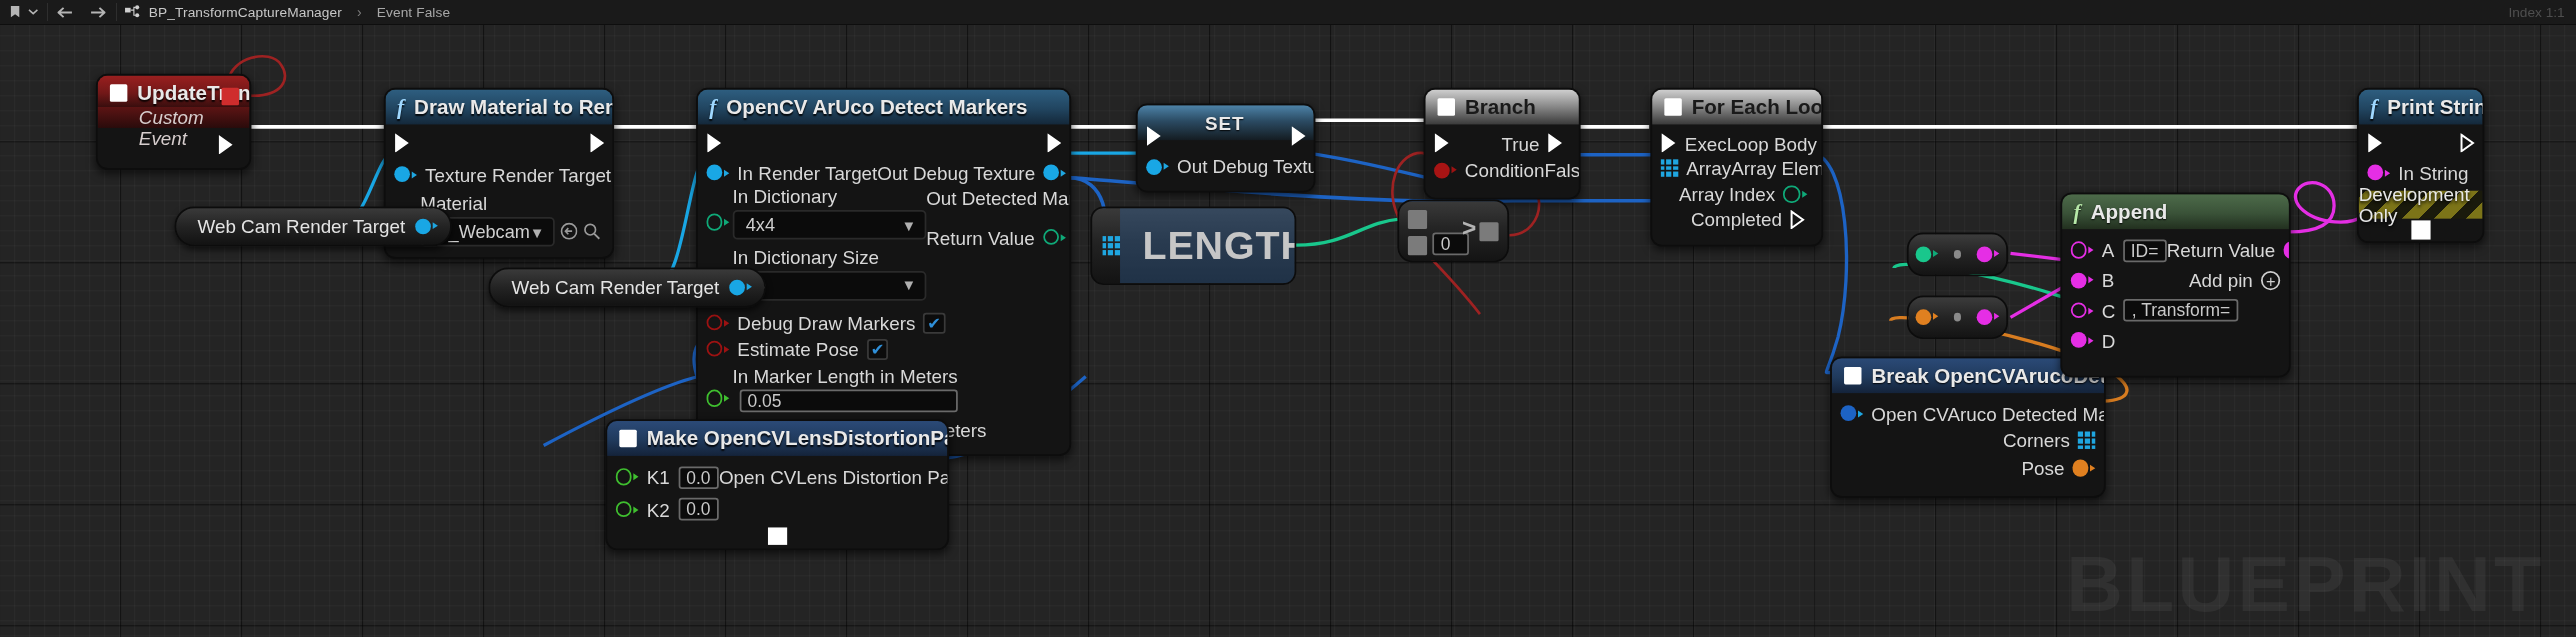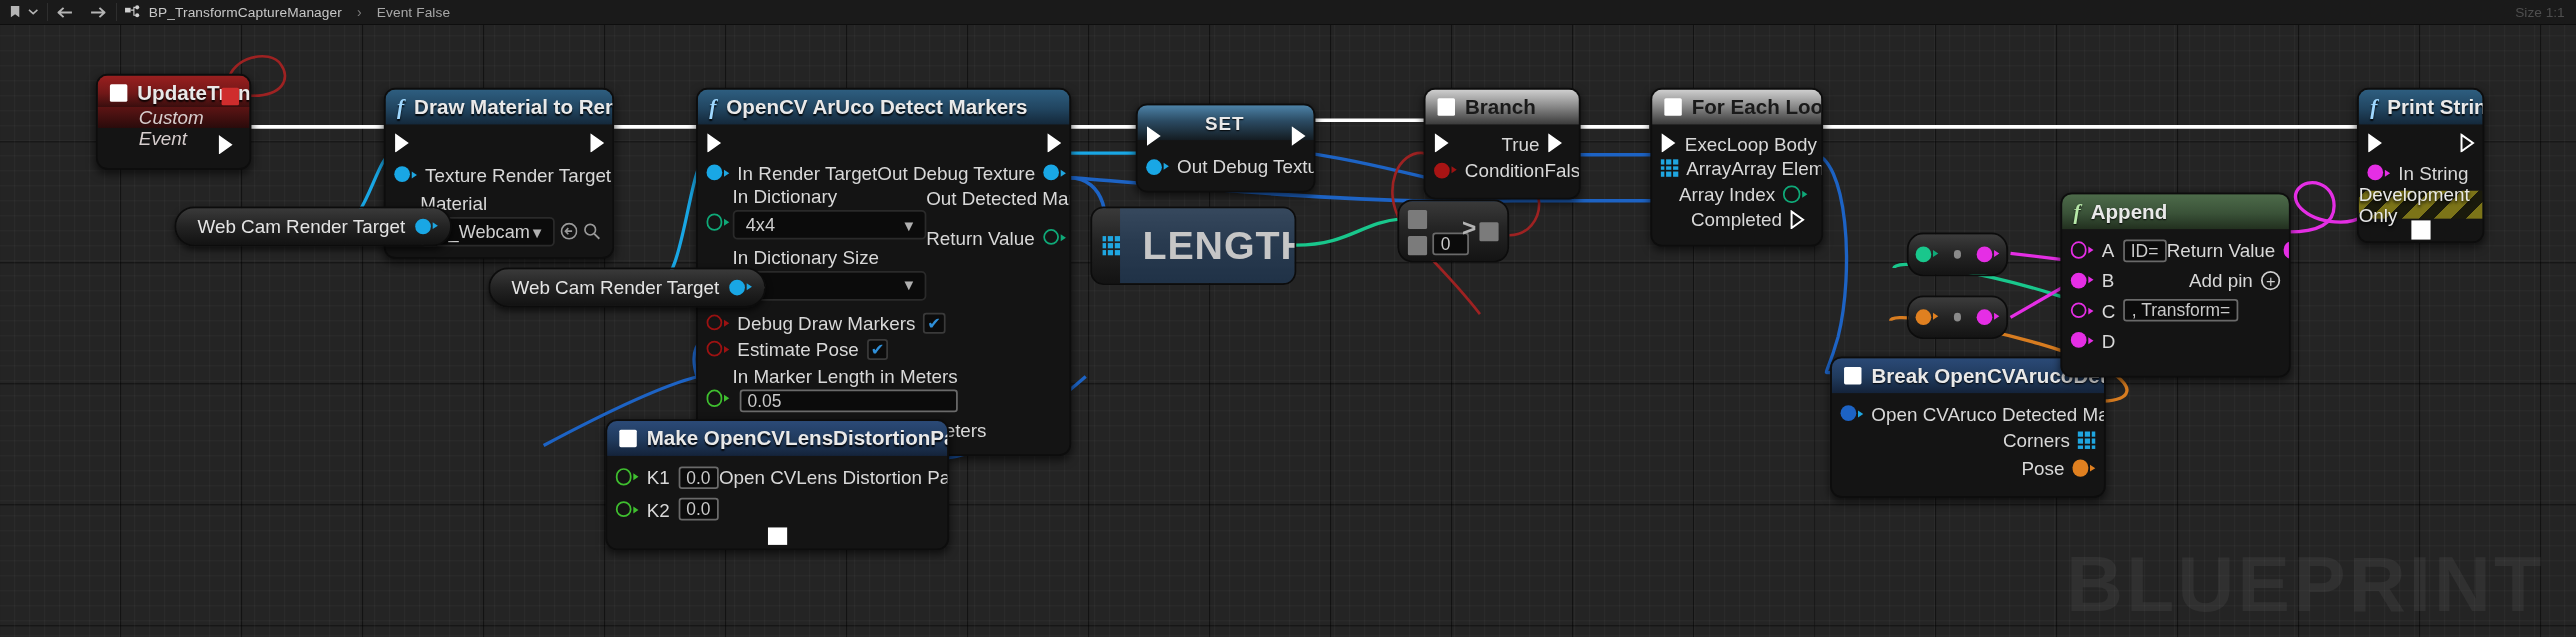--- a/index.html
+++ b/index.html
@@ -226,21 +226,21 @@
           <rect x="0" y="3" width="6" height="5" fill="#cfcfcf"></rect>
           <circle cx="13" cy="2.5" r="2.2" fill="#cfcfcf"></circle>
           <circle cx="13" cy="11" r="2.2" fill="#cfcfcf"></circle>
           <path d="M6 5.5h3.5v-3h1.5M6 5.5h3.5v5.5h1.5" stroke="#cfcfcf" stroke-width="1.2" fill="none"></path>
         </svg>
       </span>
       <span class="crumb">BP_TransformCaptureManager</span>
       <span class="crumb-sep">›</span>
       <span class="crumb dim">Event False</span>
     </div>
-    <div id="zoomlabel">Size 1:1</div>
+    <div id="zoomlabel">Index 1:1</div>
   </div>
 
   <div id="graph">
       <div style="position: absolute; left: 0px; top: 0px; width: 1476px; height: 351px; transform: scale(1.7446); transform-origin: 0px 0px;">
 
     <svg id="wires" viewBox="0 0 2734 650" width="2576" height="612">
 
       <path d="M152 62 L237 62" stroke="#ffffff" stroke-width="2.2" fill="none"></path>
 
       <path d="M368 62 L428 62" stroke="#ffffff" stroke-width="2.2" fill="none"></path>

